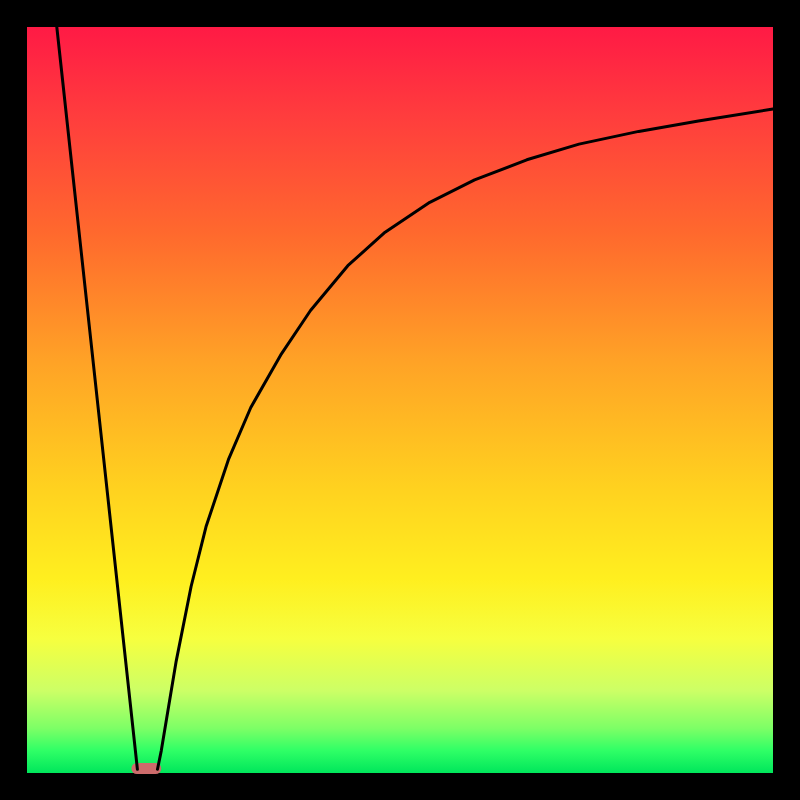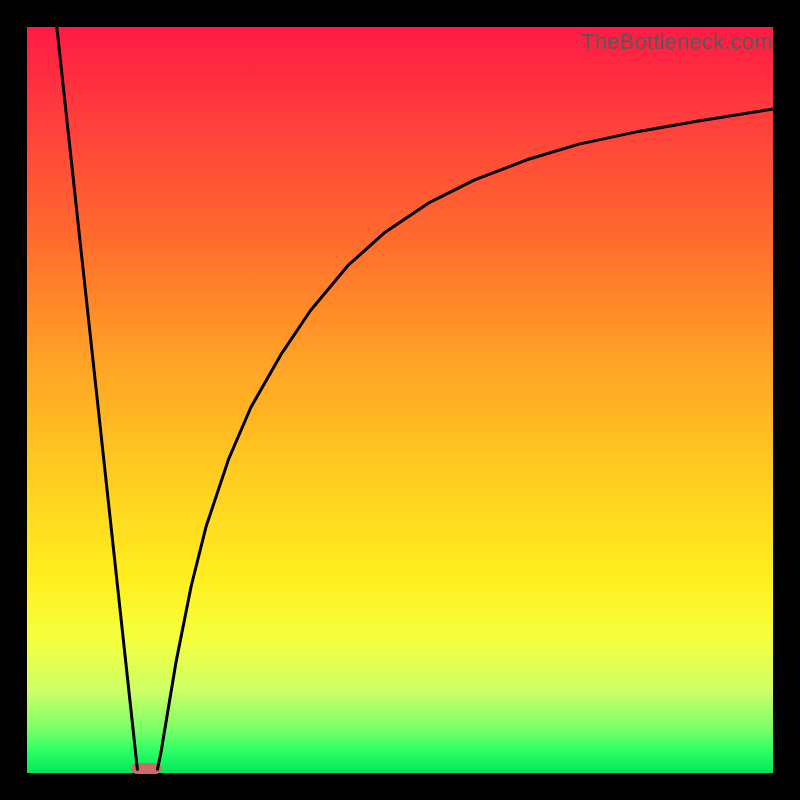--- a/index.html
+++ b/index.html
@@ -49,19 +49,18 @@
     left: 0;
     top: 0;
     pointer-events: none;
   }
 </style>
 </head>
 <body>
 
 <div class="frame">
   <div class="plot" id="plot" style="left: 27px; top: 27px; width: 746px; height: 746px;"></div>
-  <div class="watermark" id="wm" style="right: 27px; top: 29px;">TheBottleneck.com</div>
   <svg class="curve" id="svg" width="800" height="800">
       <rect x="131.4" y="763.0" width="29.8" height="11" rx="5.5" ry="5.5" fill="#cd6b6b"></rect>
       <path d="M56.8 27.0 L137.4 769.3" fill="none" stroke="#000" stroke-width="3" stroke-linecap="round" stroke-linejoin="round"></path>
       <path d="M157.5 769.3 L161.3 750.6 L168.7 705.9 L176.2 661.1 L191.1 586.5 L206.0 526.8 L228.4 459.7 L250.8 407.5 L280.6 355.2 L310.5 310.5 L347.8 265.7 L385.1 232.2 L429.8 202.3 L474.6 179.9 L526.8 159.8 L579.0 144.1 L638.7 131.4 L698.4 121.0 L773.0 109.1" fill="none" stroke="#000" stroke-width="3" stroke-linecap="round" stroke-linejoin="round"></path>
     </svg>
 </div>
 
 </body></html>

